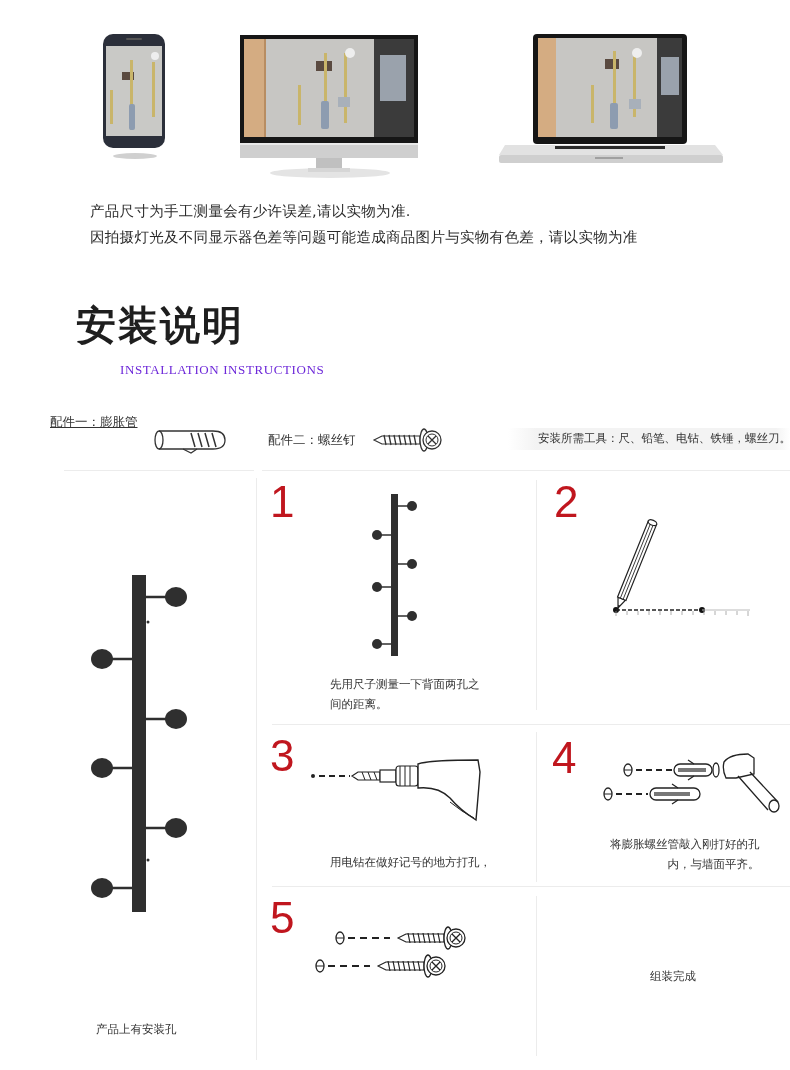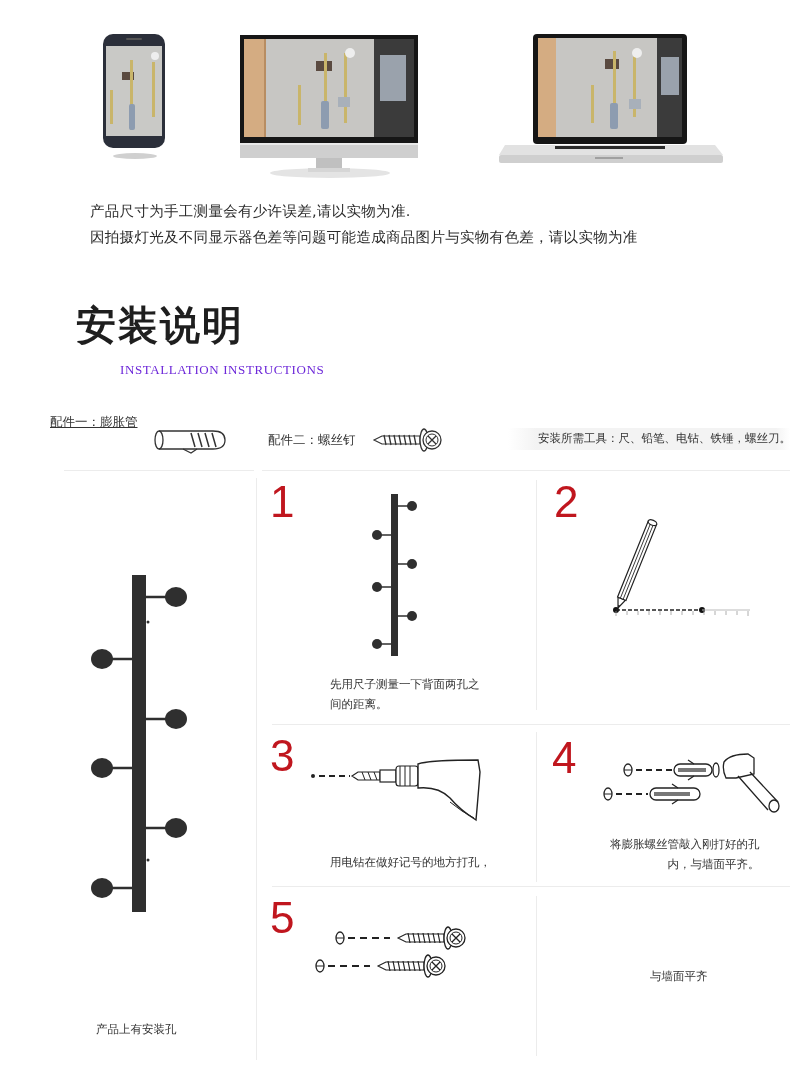--- a/index.html
+++ b/index.html
@@ -283,14 +283,14 @@
       <path d="M78 39 L80 49 M83 39 L85 49 M88 39 L90 49 M93 39 L95 49 M98 39 L100 49 M103 39 L105 49 M108 39 L110 49" stroke="#222" stroke-width="1.2"></path>
       <ellipse cx="118" cy="44" rx="4" ry="11" fill="#fff" stroke="#222" stroke-width="1.3"></ellipse>
       <circle cx="126" cy="44" r="9" fill="#fff" stroke="#222" stroke-width="1.3"></circle>
       <circle cx="126" cy="44" r="6" fill="none" stroke="#222" stroke-width="1"></circle>
       <path d="M122 40 L130 48 M130 40 L122 48" stroke="#222" stroke-width="1.3"></path>
     </svg>
   </div>
 </div>
 
 <div class="abs" style="left:546px; top:892px; width:244px; height:170px;">
-  <div class="abs caption" style="left:104px; top:74px;">与墙面平齐</div>
+  <div class="abs caption" style="left:104px; top:74px;">组装完成</div>
 </div>
 
 </body></html>

